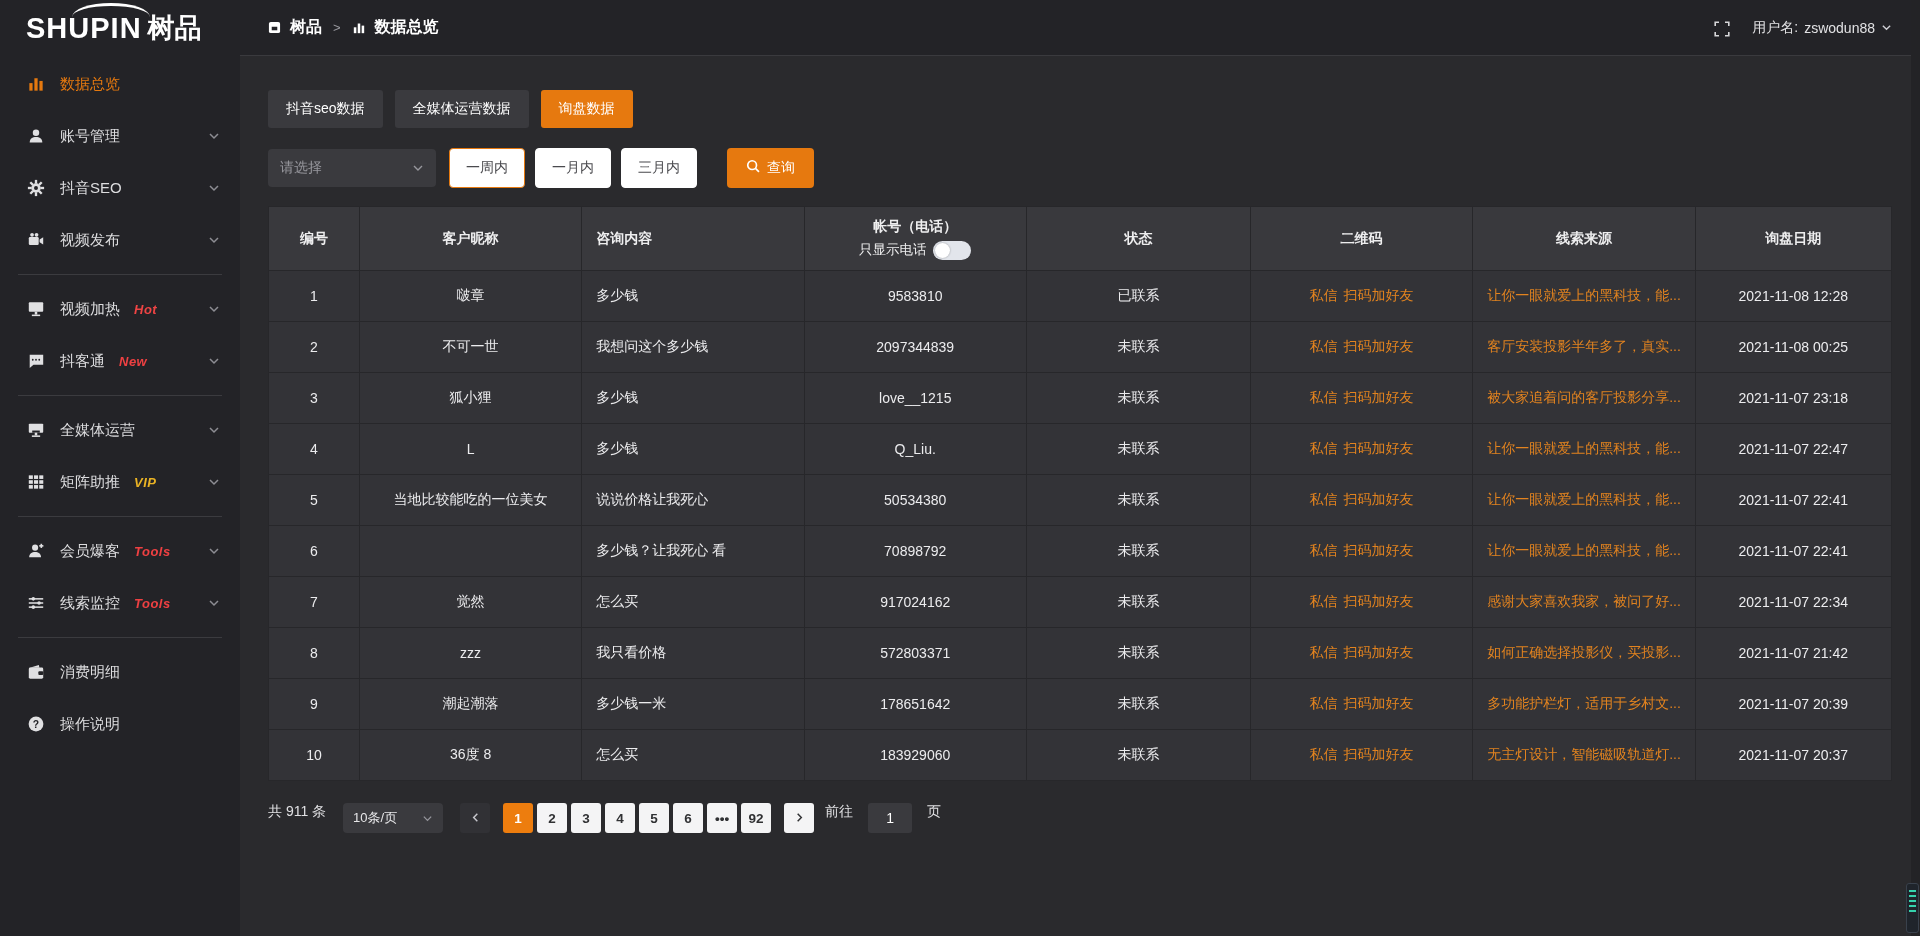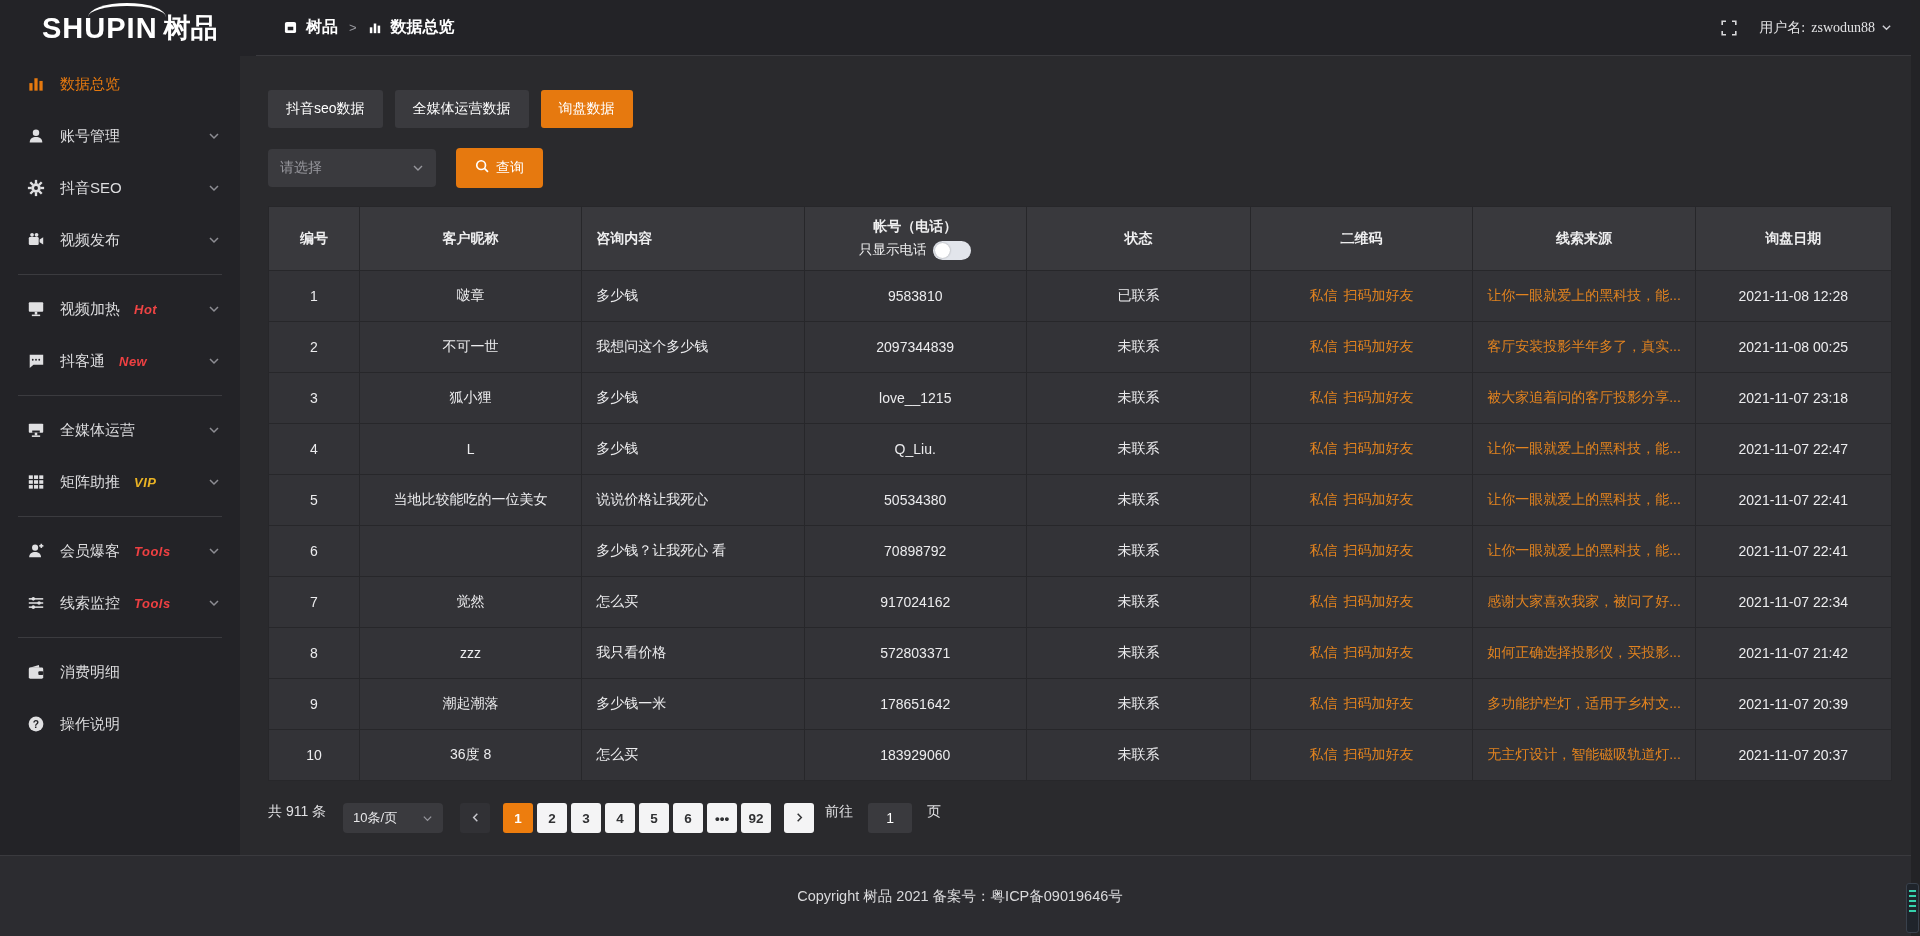--- a/index.html
+++ b/index.html
@@ -10,29 +10,29 @@
     --bg-row:#333337;
     --bg-head:#39393d;
     --border-col:#27272a;
   }
   *{box-sizing:border-box;margin:0;padding:0;}
   html,body{width:1920px;height:936px;overflow:hidden;}
   body{background:var(--bg-main);color:#e6e6e8;font-family:"Liberation Sans","DejaVu Sans",sans-serif;font-size:14px;}
   .app{display:flex;flex-direction:column;width:100%;height:100%;}
 
   
-  .topbar{flex:0 0 56px;display:flex;align-items:stretch;background:var(--bg-dark);padding-left:16px;}
+  .topbar{flex:0 0 56px;display:flex;align-items:stretch;background:var(--bg-dark);}
   .logo{width:240px;display:flex;align-items:center;padding-left:26px;position:relative;flex:0 0 240px;}
   .logo-arc{position:absolute;top:3px;left:72px;width:78px;height:14px;border-top:3px solid #fff;border-radius:50% 50% 0 0/100% 100% 0 0;}
   .logo-en{font-size:29px;font-weight:900;letter-spacing:1px;color:#fff;line-height:1;}
   .logo-cn{font-size:27px;font-weight:900;color:#fff;margin-left:6px;line-height:1;}
   .topbar-main{flex:1;display:flex;align-items:center;justify-content:space-between;padding:0 28px;border-bottom:1px solid #3a3a3e;}
   .breadcrumb{display:flex;align-items:center;gap:9px;font-size:16px;font-weight:700;color:#fff;}
   .crumb-sep{color:#9a9aa0;font-size:13px;font-weight:400;margin:0 2px;}
-  .user-area{display:flex;align-items:center;gap:22px;color:#e2e2e4;font-size:14px;font-family:Liberation Serif, serif;}
+  .user-area{display:flex;align-items:flex-end;gap:22px;color:#e2e2e4;font-size:14px;}
   .user-name{display:flex;align-items:center;gap:6px;cursor:pointer;}
   .icon-btn{display:flex;align-items:center;cursor:pointer;}
 
   
   .middle{flex:1;display:flex;min-height:0;}
   .sidebar{flex:0 0 240px;background:var(--bg-dark);padding-top:2px;}
   .side-item{height:52px;display:flex;align-items:center;padding:0 20px 0 26px;font-size:15px;color:#dddddf;cursor:pointer;}
   .side-item .s-icon{width:19px;height:19px;margin-right:15px;display:flex;align-items:center;justify-content:center;color:#e0e0e2;}
   .side-item.active,.side-item.active .s-icon{color:var(--accent-orange);}
   .s-badge{margin-left:14px;font-style:italic;font-weight:700;font-size:13px;letter-spacing:.5px;}
@@ -352,20 +352,25 @@
 
       <div class="filter-row">
         <div class="select">
           <span>请选择</span>
           <span class="s-chev">
             <svg width="12" height="12" viewBox="0 0 12 12">
                 <path d="M2 4l4 4 4-4" stroke="#97979d" stroke-width="1.4" fill="none"></path>
               </svg>
           </span>
         </div>
+        <span class="page-list" id="range-group">
+            <button class="range-btn active" style="margin-right: 10px;">一周内</button>
+            <button class="range-btn" style="margin-right: 10px;">一月内</button>
+            <button class="range-btn" style="margin-right: 10px;">三月内</button>
+          </span>
         <button class="search-btn">
           <span>
             <svg width="14" height="14" viewBox="0 0 16 16" fill="none" stroke="#fff" stroke-width="1.9">
                 <circle cx="7" cy="7" r="5"></circle>
                 <line x1="10.8" y1="10.8" x2="14.8" y2="14.8"></line>
               </svg>
           </span>
           <span>查询</span>
         </button>
       </div>
@@ -535,21 +540,18 @@
               <path d="M4 2l4 4-4 4" stroke="#303133" stroke-width="1.6" fill="none"></path>
             </svg>
         </button>
         <span class="goto-label">前往</span>
         <input class="goto-input" value="1" style="">
         <span>页</span>
       </div>
     </div>
   </div>
 
-  <div class="footer">
-    <span>Copyright 树品 2021 备案号：粤ICP备09019646号</span>
-  </div>
 </div>
 
 <div class="scroll-track"></div>
 <div class="scroll-chip">
     <div class="stripes"></div>
   </div>
 
 </body></html>

